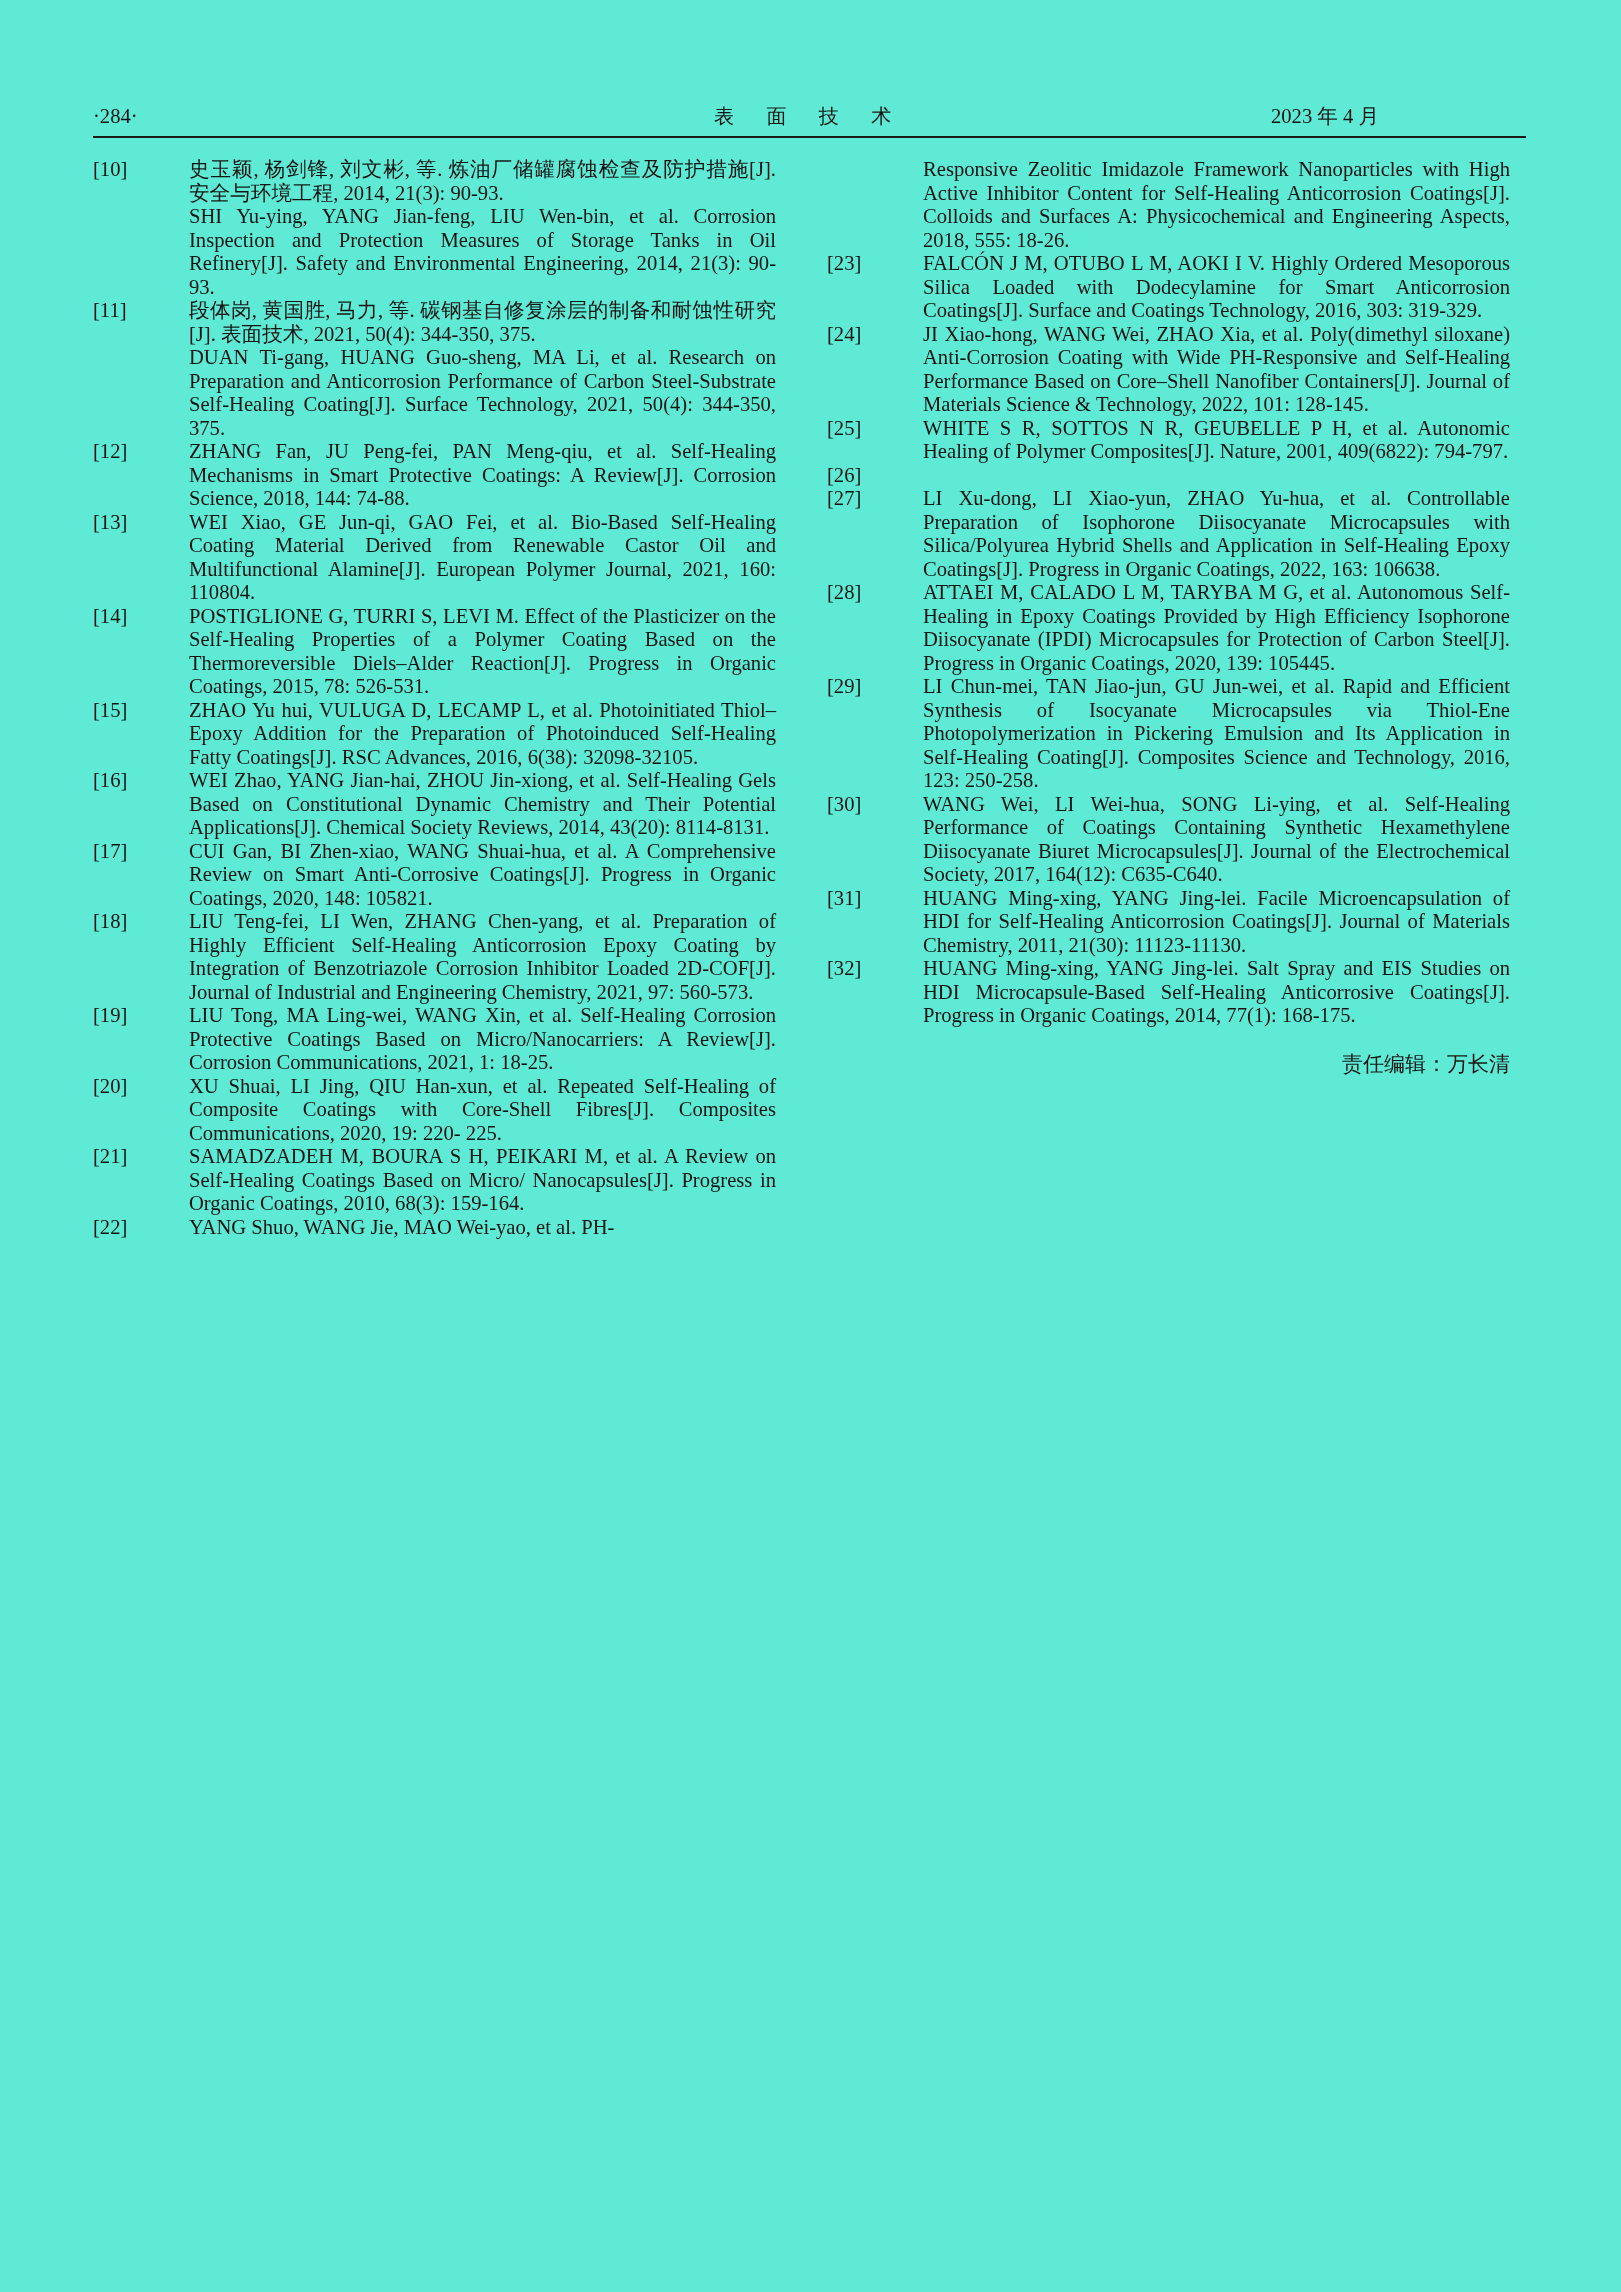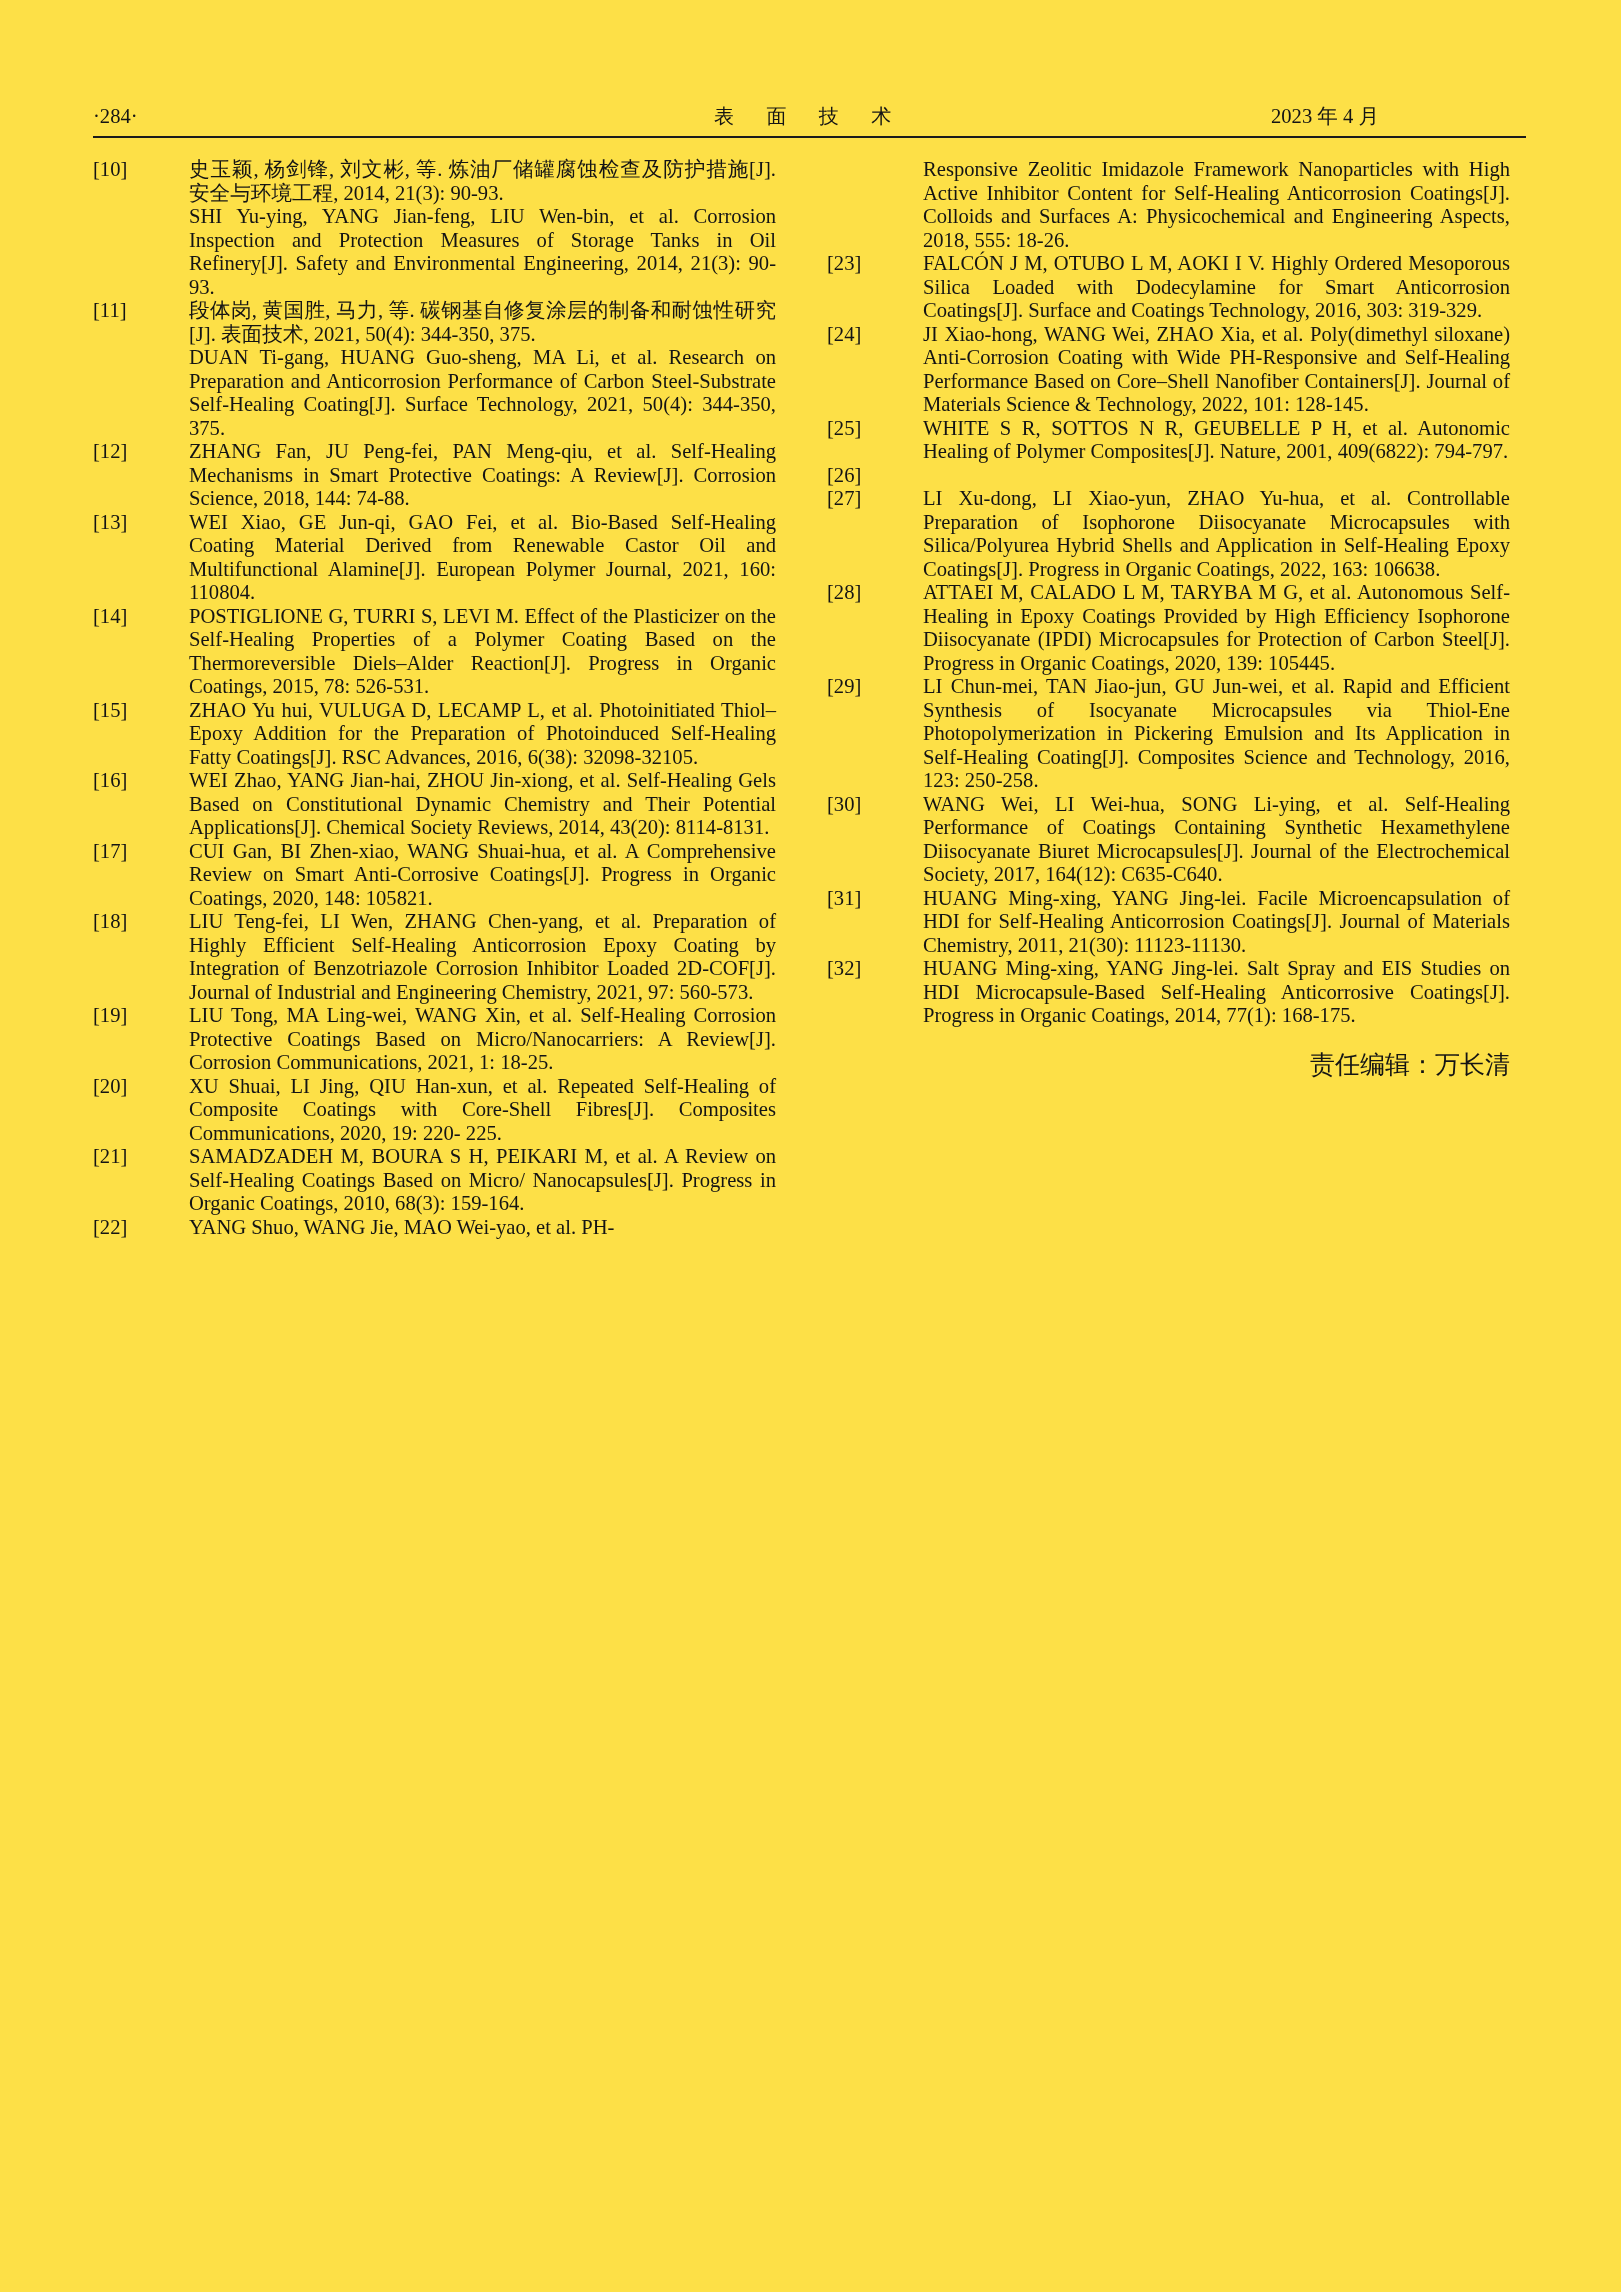--- a/index.html
+++ b/index.html
@@ -2,21 +2,21 @@
 <html><head>
 <meta charset="utf-8">
 <style>
   * { margin: 0; padding: 0; box-sizing: border-box; }
   html, body { background: #ffffff; }
   body { width: 1621px; }
   .page {
     position: relative;
     width: 1621px;
     height: 2293px;
-    background: #fde047;
+    background: #5eead4;
     color: #141414;
     font-family: "Liberation Serif", "DejaVu Serif", serif;
     overflow: hidden;
   }
   .page-header {
     position: absolute;
     left: 93px;
     right: 95px;
     top: 102px;
     display: flex;
@@ -60,21 +60,21 @@
   }
   .ref-body {
     flex: 1;
     min-width: 0;
   }
   .ref-part {
     text-align: justify;
   }
   .editor-note {
     margin-top: 25.5px;
-    font-size: 25px;
+    font-size: 21px;
     line-height: 23.5px;
     text-align: right;
   }
 </style>
 </head>
 <body>
 
 <div class="page">
 
   <header class="page-header">

